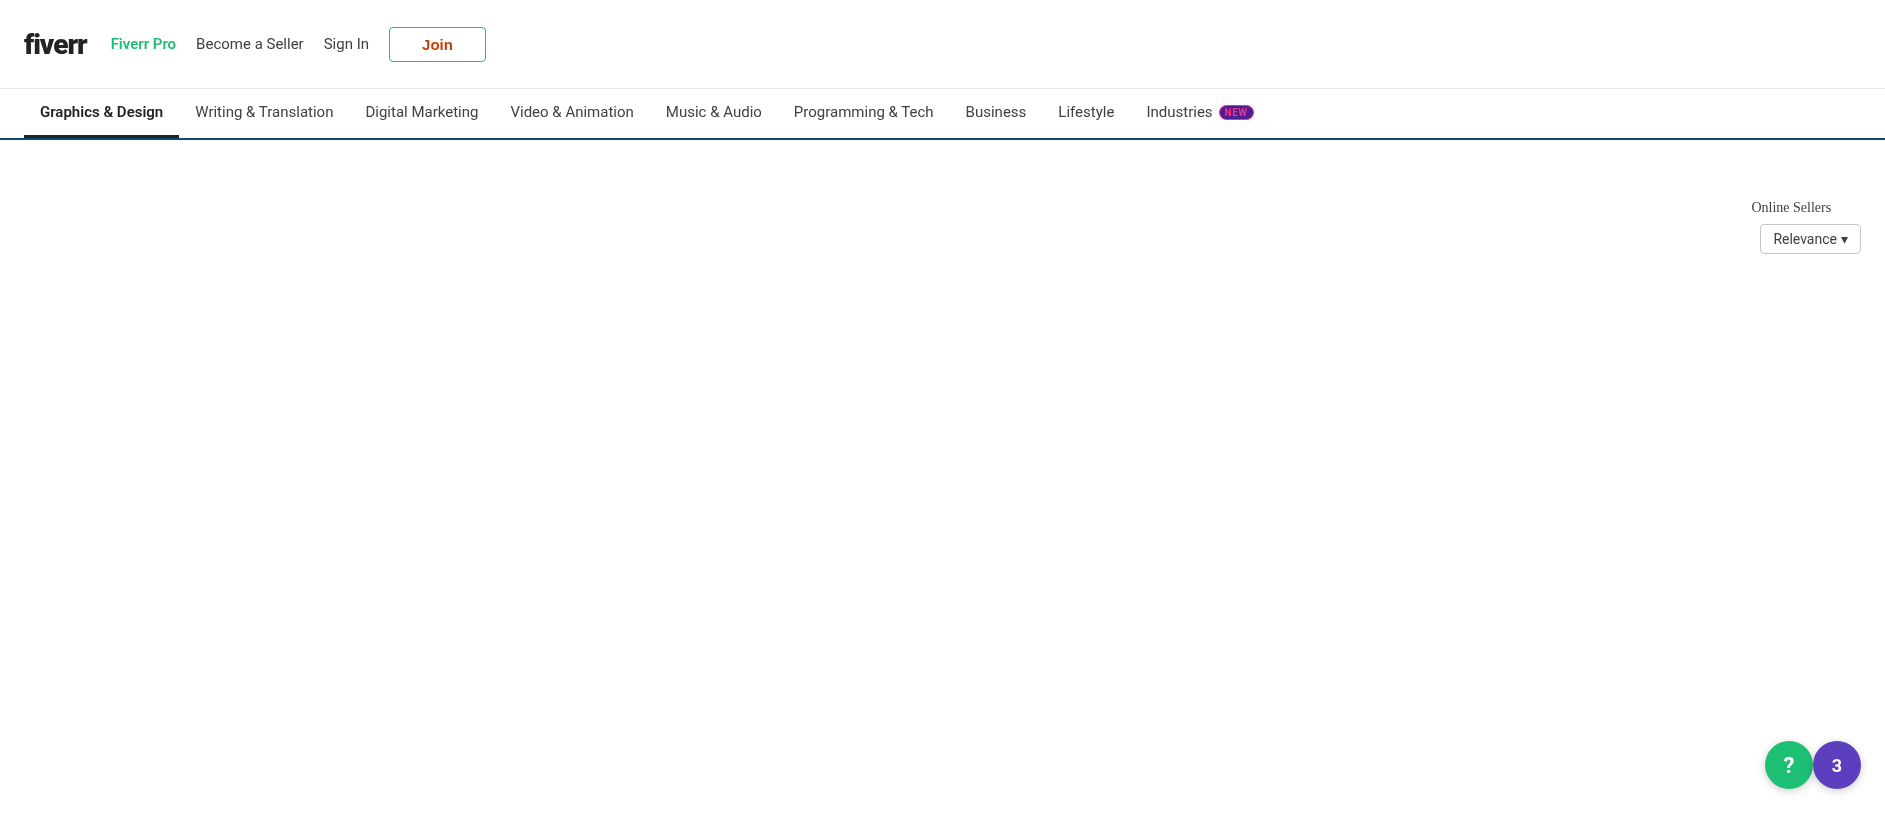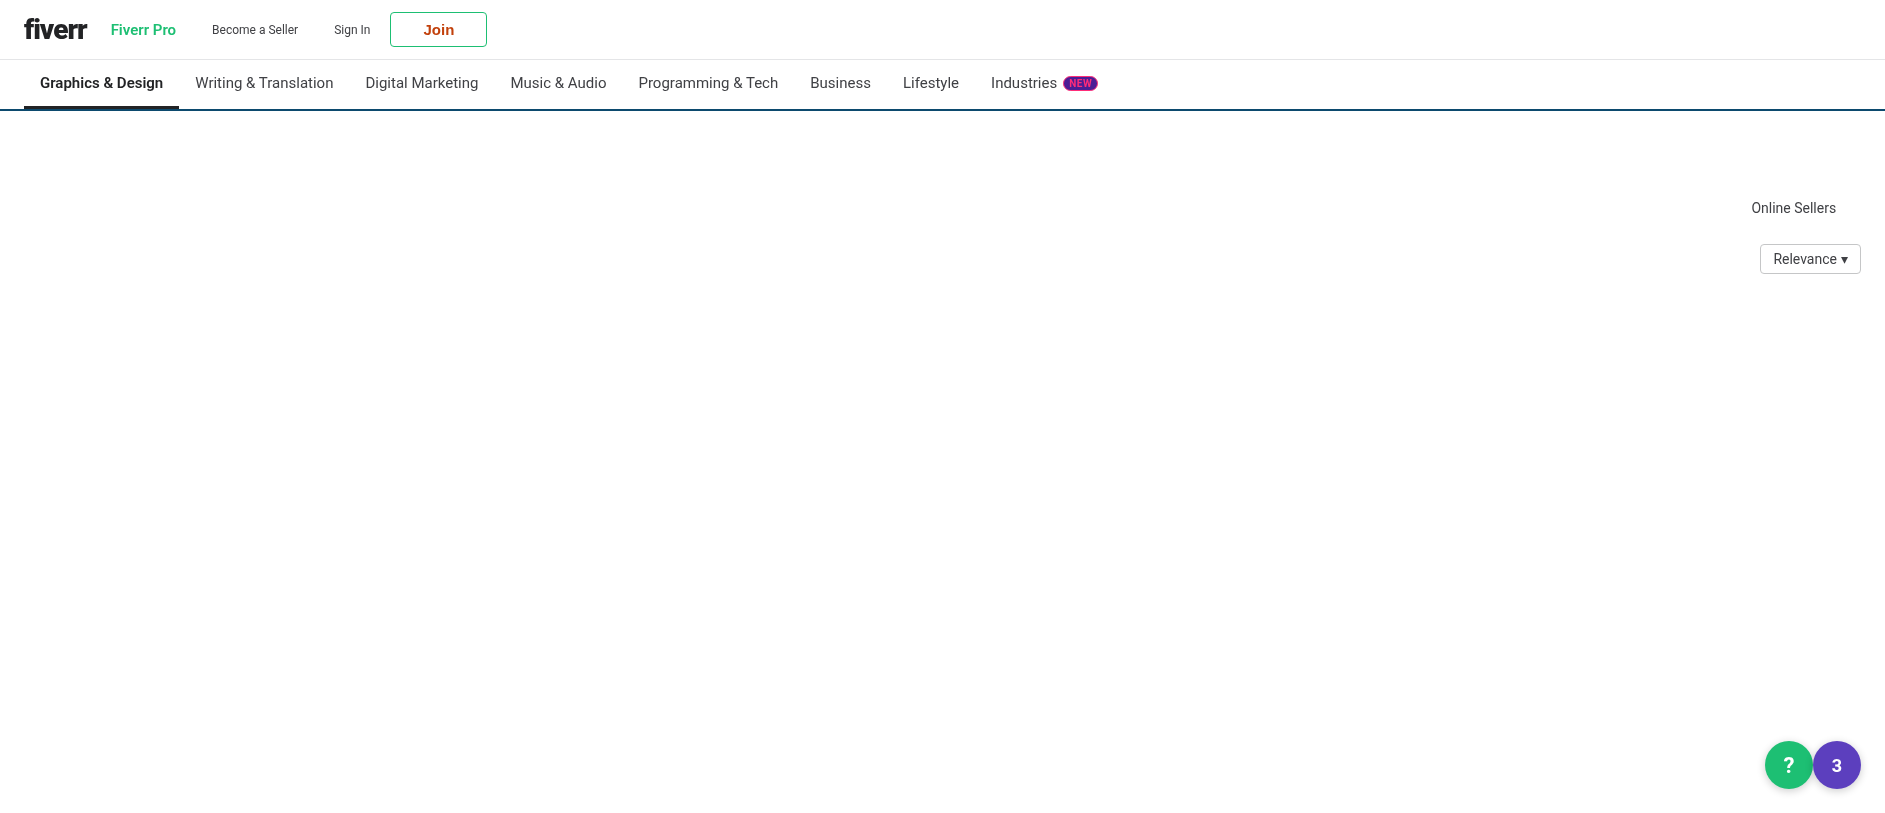--- a/index.html
+++ b/index.html
@@ -3,21 +3,21 @@
   <meta charset="utf-8">
   <style>
     * { margin: 0; padding: 0; box-sizing: border-box; }
     body { font-family: -apple-system, BlinkMacSystemFont, 'Segoe UI', Roboto, sans-serif; background: #fff; overflow-x: hidden; }
 
     
     .header {
       display: flex;
       align-items: center;
       padding: 0 24px;
-      height: 60px;
+      height: 89px;
       border-bottom: 1px solid #e4e5e7;
       background: #fff;
       position: relative;
       z-index: 100;
     }
     .logo {
       font-size: 28px;
       font-weight: 900;
       color: #222325;
       margin-right: 24px;
@@ -62,24 +62,23 @@
     }
     .fiverr-pro-link {
       color: #1dbf73;
       font-size: 15px;
       font-weight: 600;
       text-decoration: none;
       cursor: pointer;
     }
     .header-link {
       color: #404145;
-      font-size: 12px;
+      font-size: 15px;
       text-decoration: none;
       cursor: pointer;
-      margin-left: 16px;
     }
     .join-btn {
       border: 1px solid #1dbf73;
       color: #c2410c;
       background: #fff;
       padding: 8px 32px;
       border-radius: 4px;
       font-size: 15px;
       font-weight: 600;
       cursor: pointer;
@@ -222,20 +221,21 @@
     <a class="header-link">Sign In</a>
     <button class="join-btn">Join</button>
   </div>
 </header>
 
 <div class="nav-wrapper">
   <nav class="nav">
     <a class="nav-item active">Graphics &amp; Design</a>
     <a class="nav-item">Writing &amp; Translation</a>
     <a class="nav-item">Digital Marketing</a>
+    <a class="nav-item">Video &amp; Animation</a>
     <a class="nav-item">Music &amp; Audio</a>
     <a class="nav-item">Programming &amp; Tech</a>
     <a class="nav-item">Business</a>
     <a class="nav-item">Lifestyle</a>
     <a class="nav-item nav-item-new">
       <span>Industries</span>
       <span class="new-badge">NEW</span>
     </a>
   </nav>
 
@@ -394,21 +394,21 @@
           <a class="dropdown-link">
             <span>Prepare for the Holidays</span>
             <span class="new-badge">NEW</span>
           </a>
         </div>
       </div>
     </div>
 </div>
 
 <div style="position:absolute;right:24px;top:200px;font-size:14px;color:#404145;z-index:50;">
-  <div style="margin-bottom:28px;">Online Sellers</div>
+  <div style="margin-bottom:8px;font-family:Liberation Serif, serif;">Online Sellers</div>
   <div style="display:flex;align-items:center;gap:4px;border:1px solid #c5c6c7;border-radius:4px;padding:6px 12px;cursor:pointer;margin-left:9px;">
     <span>Relevance</span>
     <span>▾</span>
   </div>
 </div>
 
 <div class="help-btn">?</div>
 <div class="notif-btn">3</div>
 
 </body></html>

